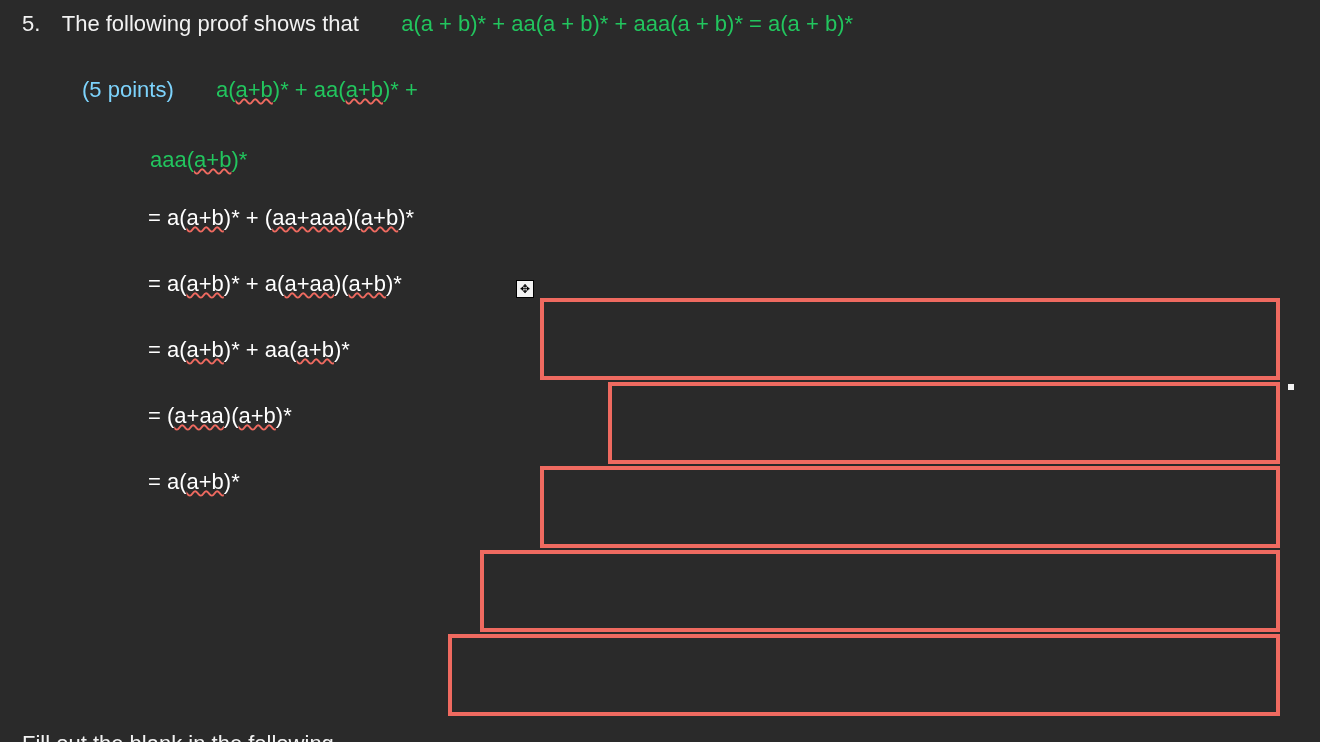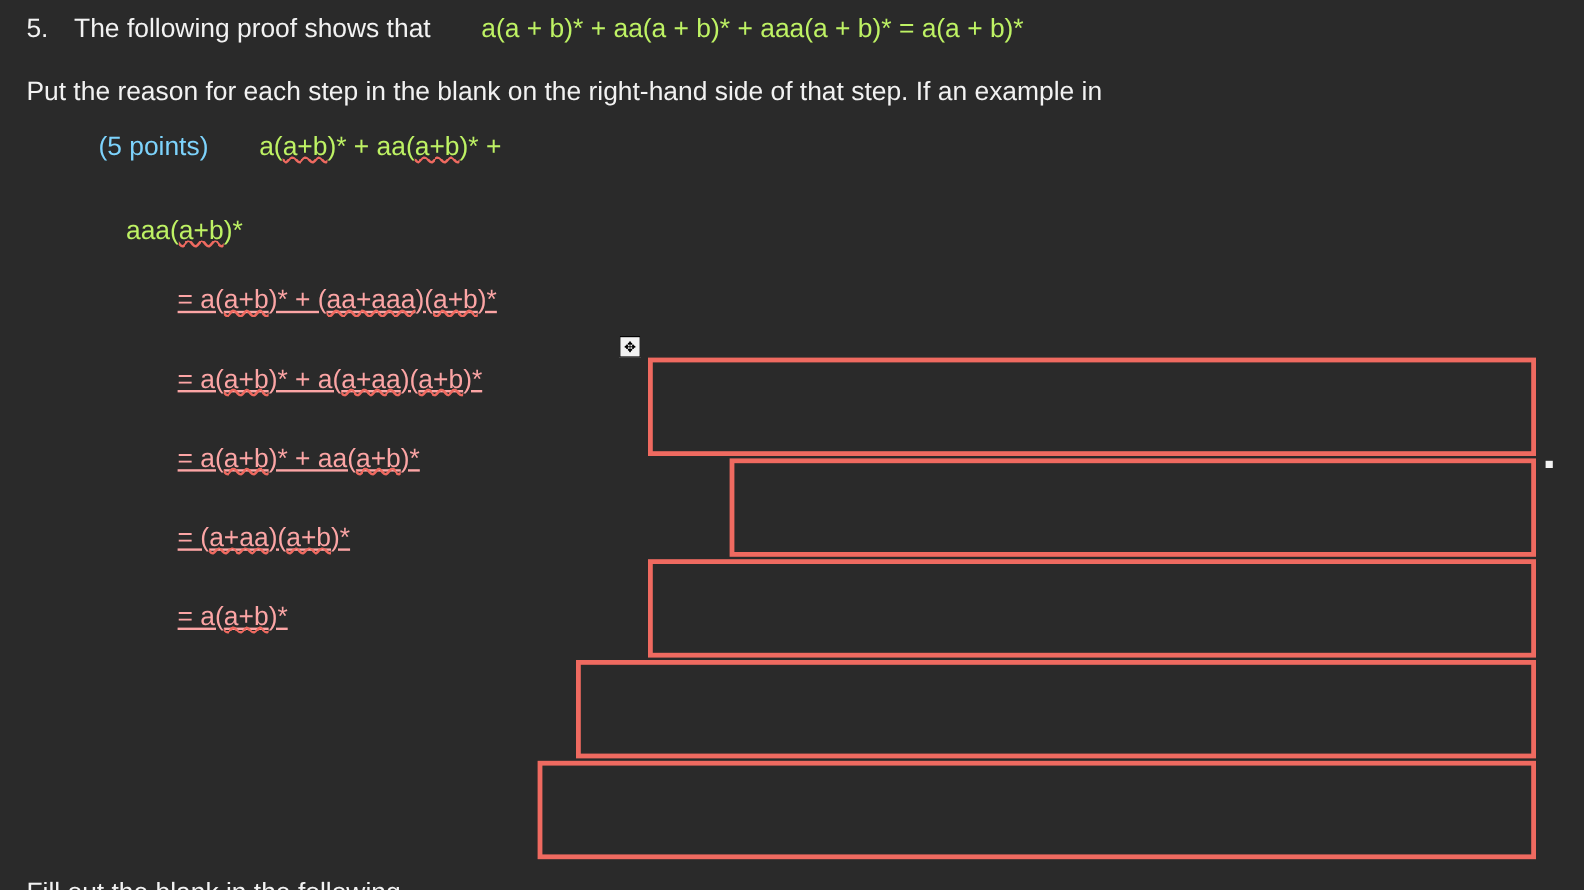--- a/index.html
+++ b/index.html
@@ -16,38 +16,37 @@
     width:1320px;
     height:742px;
     box-sizing:border-box;
     padding:8px 0 0 0;
   }
   .row1{
     padding:0 0 0 22px;
   }
   .qnum{display:inline-block;width:34px;vertical-align:top;}
   .qintro{display:inline;margin-top:44px;}
-  .eqred{color:#bef264;}
+  .eqred{color:#22c55e;}
   .para{
     padding:20px 20px 0 22px;
   }
   .indent1{padding-left:60px;}
   .indent2{padding-left:105px;}
   .indent3{padding-left:148px;}
   .wavy{
     text-decoration-line:underline;
     text-decoration-style:wavy;
     text-decoration-color:#ef6a60;
     text-decoration-thickness:1.5px;
   }
   .stepline{
-    color:#fca5a5;
+    color:#ffffff;
     height:40px;
     padding-top:26px;
-    text-decoration:underline;
   }
   .points{color:#7dd3fc;}
   .spacer{display:inline-block;width:30px;}
   
   .abox{
     position:absolute;
     border:4px solid #ef6a60;
     background:#2a2a2a;
     box-sizing:border-box;
   }
@@ -91,31 +90,30 @@
 <div class="page">
 
   <div class="row1">
     <span class="qnum">5.</span>
     <span class="qintro">The following proof shows that</span>
     <span class="spacer"></span>
     <span class="eqred">a(a + b)* + aa(a + b)* + aaa(a + b)* = a(a + b)*</span>
   </div>
 
   <div class="para">
-    <div>Put the reason for each step in the blank on the right-hand side of that step. If an example in</div>
     <div class="indent1" style="padding-top:14px;">
       <span class="points">(5 points)</span>
       <span class="spacer"></span>
       <span class="eqred">
         <span>a(</span><span class="wavy">a+b</span><span>)* + aa(</span><span class="wavy">a+b</span><span>)* +</span>
       </span>
     </div>
   </div>
 
-  <div class="indent2 eqred" style="padding-top:38px;">
+  <div class="indent2 eqred" style="padding-top:38px;margin-left:45px;">
     <span>aaa(</span><span class="wavy">a+b</span><span>)*</span>
   </div>
 
   <div class="indent3 stepline">
     <span>= a(</span><span class="wavy">a+b</span><span>)* + (</span><span class="wavy">aa+aaa</span><span>)(</span><span class="wavy">a+b</span><span>)*</span>
   </div>
   <div class="indent3 stepline">
     <span>= a(</span><span class="wavy">a+b</span><span>)* + a(</span><span class="wavy">a+aa</span><span>)(</span><span class="wavy">a+b</span><span>)*</span>
   </div>
   <div class="indent3 stepline">

